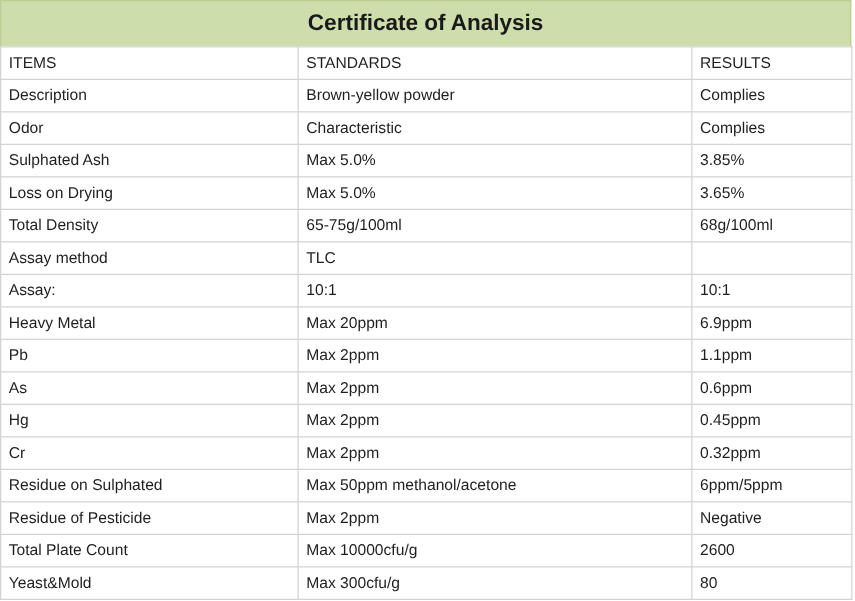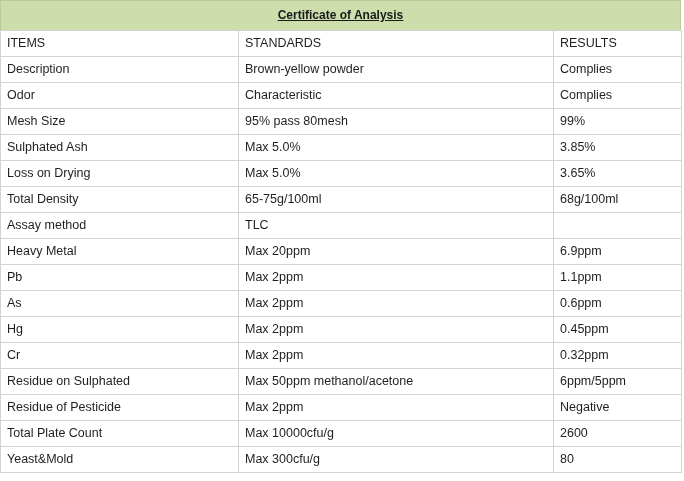--- a/index.html
+++ b/index.html
@@ -29,28 +29,27 @@
   }
   table.coa col.c1 { width: 238px; }
   table.coa col.c2 { width: 315px; }
   table.coa col.c3 { width: 128px; }
 
   table.coa caption {
     caption-side: top;
     background: #cdddab;
     color: #1a1a1a;
     font-weight: bold;
-    font-size: 12px;
+    font-size: 18px;
     text-align: center;
     padding: 7px 0 8px 0;
     border: 1px solid #b9cd95;
     border-bottom: none;
     box-sizing: border-box;
     width: 681px;
-    text-decoration: underline;
   }
   table.coa th, table.coa td {
     border: 1px solid #d3d3d3;
     font-size: 12.5px;
     font-weight: normal;
     color: #1f1f1f;
     text-align: left;
     padding: 5px 6px 6px 6px;
     height: 20px;
     vertical-align: middle;
@@ -89,43 +88,43 @@
         <td>Description</td>
         <td>Brown-yellow powder</td>
         <td>Complies</td>
       </tr>
       <tr>
         <td>Odor</td>
         <td>Characteristic</td>
         <td>Complies</td>
       </tr>
       <tr>
-        <td>Mesh Size</td>
-        <td>95% pass 80mesh</td>
-        <td>99%</td>
-      </tr>
-      <tr>
         <td>Sulphated Ash</td>
         <td>Max 5.0%</td>
         <td>3.85%</td>
       </tr>
       <tr>
         <td>Loss on Drying</td>
         <td>Max 5.0%</td>
         <td>3.65%</td>
       </tr>
       <tr>
         <td>Total Density</td>
         <td>65-75g/100ml</td>
         <td>68g/100ml</td>
       </tr>
       <tr>
         <td>Assay method</td>
         <td>TLC</td>
         <td></td>
+      </tr>
+      <tr>
+        <td>Assay:</td>
+        <td>10:1</td>
+        <td>10:1</td>
       </tr>
       <tr>
         <td>Heavy Metal</td>
         <td>Max 20ppm</td>
         <td>6.9ppm</td>
       </tr>
       <tr>
         <td>Pb</td>
         <td>Max 2ppm</td>
         <td>1.1ppm</td>

